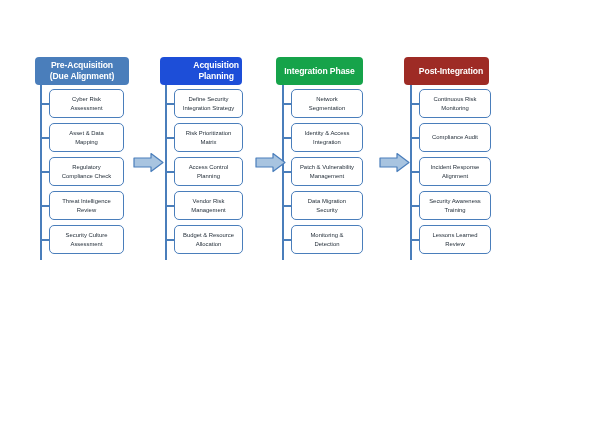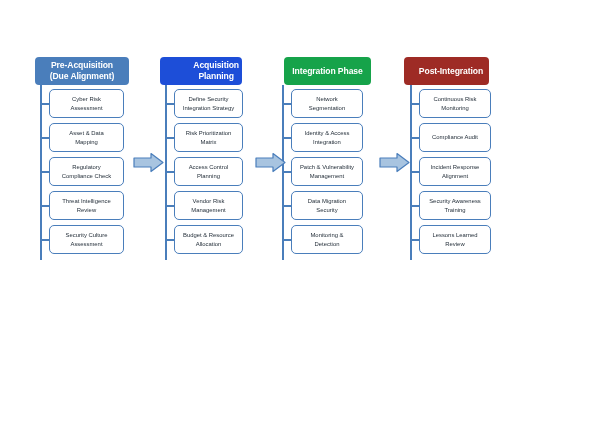--- a/index.html
+++ b/index.html
@@ -179,21 +179,21 @@
     <div class="sub-box" style="left:16px; top:168px; width:69px; height:29px;">
       <div>
         <div>Budget &amp; Resource</div>
         <div>Allocation</div>
       </div>
     </div>
   </div>
 
   <div class="phase-col" style="left:276px; width:100px;">
 
-    <div class="phase-header" style="width:87px; height:28px; background:#16a34a; left:8px;">
+    <div class="phase-header" style="width:87px; height:28px; background:#16a34a; left:0px;">
       <div>
         <div>Integration Phase</div>
       </div>
     </div>
 
     <div class="trunk" style="left:6px; top:28px; height:175px;"></div>
 
     <div class="stub" style="left:7px; top:46px; width:8px;"></div>
     <div class="sub-box" style="left:15px; top:32px; width:72px; height:29px;">
       <div>

